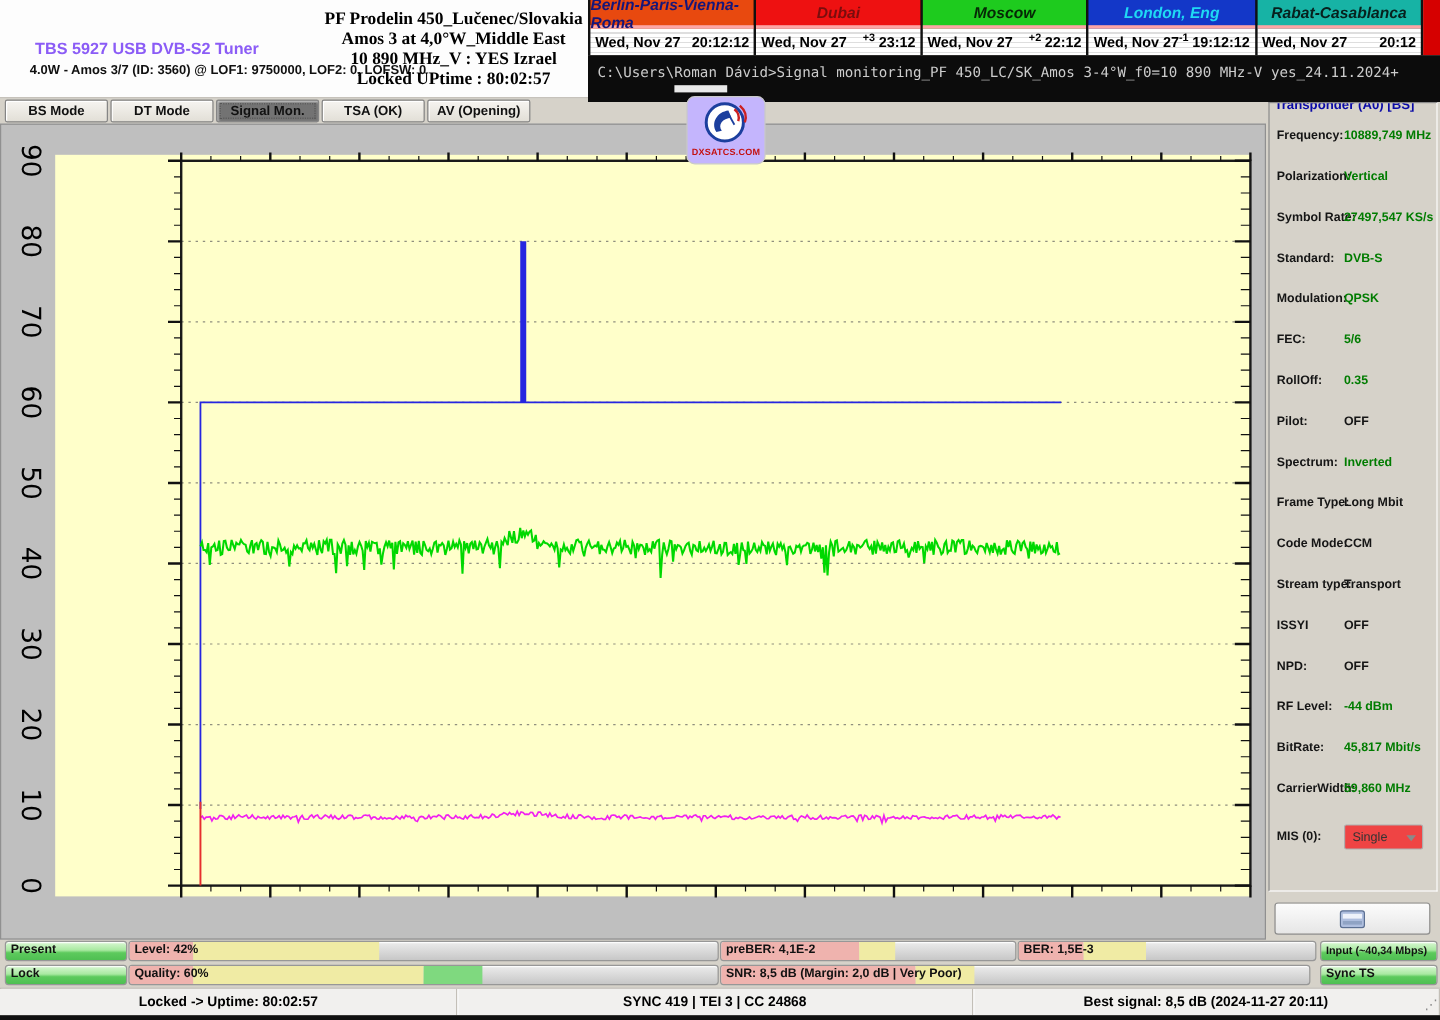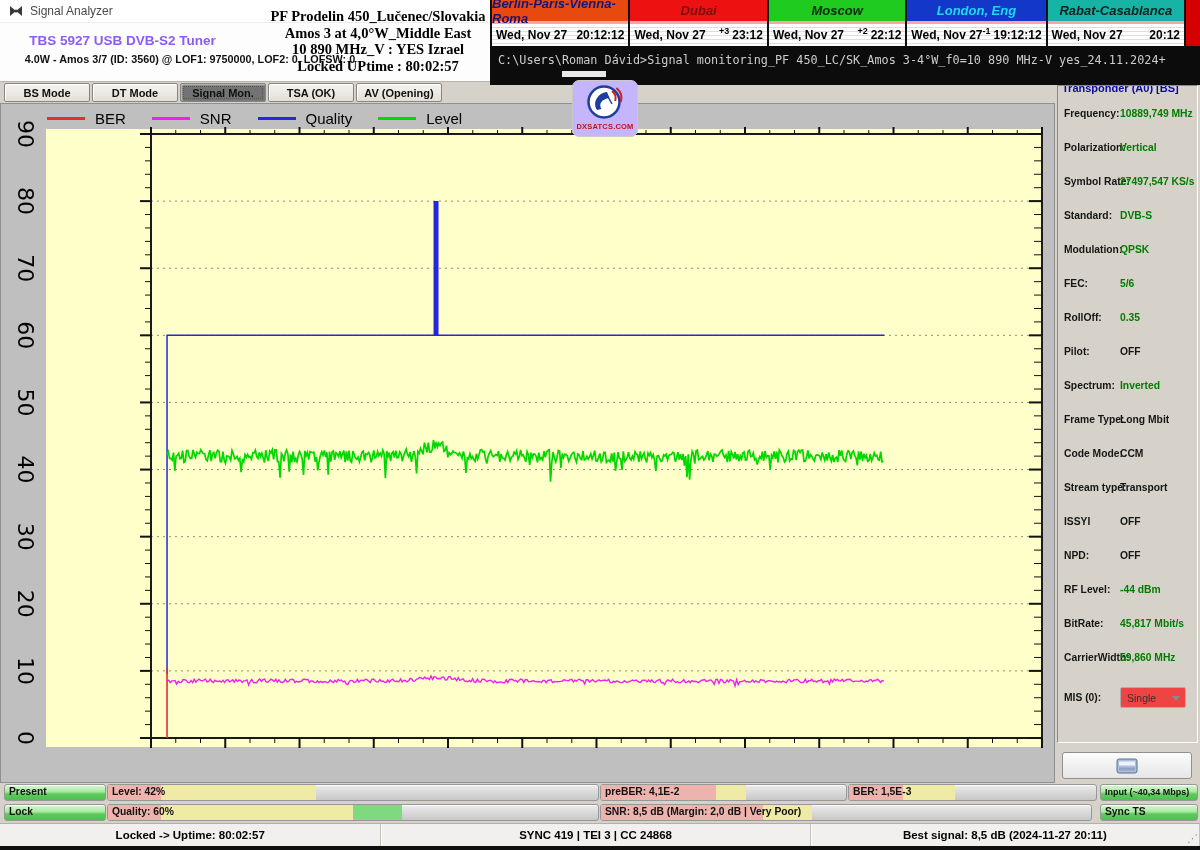--- a/index.html
+++ b/index.html
@@ -102,30 +102,20 @@
   .sb-sec:last-child{border-right:none;box-shadow:none;}
   .grip{position:absolute;right:2px;bottom:3px;font-size:11px;color:#8a8a8a;line-height:10px;}
   .black-strip{position:absolute;left:0;top:846px;width:1200px;height:4px;background:#101010;}
 </style>
 </head>
 <body>
 
 <div id="app">
 
   <div class="white-head">
-    <div class="titlebar">
-      <span style="display:inline-flex;">
-        <svg width="14" height="14" viewBox="0 0 14 14">
-          <path d="M1 2 L7 7 L1 12 Z" fill="#3a3a3a"></path>
-          <path d="M13 2 L7 7 L13 12 Z" fill="#3a3a3a"></path>
-          <circle cx="7" cy="7" r="1.5" fill="#3a3a3a"></circle>
-        </svg>
-      </span>
-      <span class="title-text">Signal Analyzer</span>
-    </div>
     <div class="tuner-name">TBS 5927 USB DVB-S2 Tuner</div>
     <div class="tuner-details">4.0W - Amos 3/7 (ID: 3560) @ LOF1: 9750000, LOF2: 0, LOFSW: 0</div>
     <div class="serif-head">
       <div>PF Prodelin 450_Lučenec/Slovakia</div>
       <div>Amos 3 at 4,0°W_Middle East</div>
       <div>10 890 MHz_V : YES Izrael</div>
       <div>Locked UPtime : 80:02:57</div>
     </div>
   </div>
 
@@ -180,38 +170,20 @@
 
   <div class="tabbar">
       <button class="tab-btn">BS Mode</button>
       <button class="tab-btn">DT Mode</button>
       <button class="tab-btn active">Signal Mon.</button>
       <button class="tab-btn">TSA (OK)</button>
       <button class="tab-btn">AV (Opening)</button>
     </div>
 
   <div class="chart-region">
-    <div class="legend">
-        <span class="legend-item">
-          <span class="sw" style="background: rgb(230, 46, 46);"></span>
-          <span>BER</span>
-        </span>
-        <span class="legend-item">
-          <span class="sw" style="background: rgb(240, 32, 240);"></span>
-          <span>SNR</span>
-        </span>
-        <span class="legend-item">
-          <span class="sw" style="background: rgb(38, 38, 224);"></span>
-          <span>Quality</span>
-        </span>
-        <span class="legend-item">
-          <span class="sw" style="background: rgb(0, 216, 0);"></span>
-          <span>Level</span>
-        </span>
-      </div>
     <svg class="plot" width="1053" height="678">
         <rect x="45" y="25" width="996" height="618" fill="#ffffca"></rect>
         <line x1="150" y1="566.8888888888889" x2="1041" y2="566.8888888888889" stroke="#8f8f7e" stroke-width="1" stroke-dasharray="2 4"></line>
         <line x1="150" y1="499.77777777777777" x2="1041" y2="499.77777777777777" stroke="#8f8f7e" stroke-width="1" stroke-dasharray="2 4"></line>
         <line x1="150" y1="432.66666666666663" x2="1041" y2="432.66666666666663" stroke="#8f8f7e" stroke-width="1" stroke-dasharray="2 4"></line>
         <line x1="150" y1="365.55555555555554" x2="1041" y2="365.55555555555554" stroke="#8f8f7e" stroke-width="1" stroke-dasharray="2 4"></line>
         <line x1="150" y1="298.44444444444446" x2="1041" y2="298.44444444444446" stroke="#8f8f7e" stroke-width="1" stroke-dasharray="2 4"></line>
         <line x1="150" y1="231.33333333333331" x2="1041" y2="231.33333333333331" stroke="#8f8f7e" stroke-width="1" stroke-dasharray="2 4"></line>
         <line x1="150" y1="164.22222222222223" x2="1041" y2="164.22222222222223" stroke="#8f8f7e" stroke-width="1" stroke-dasharray="2 4"></line>
         <line x1="150" y1="97.11111111111109" x2="1041" y2="97.11111111111109" stroke="#8f8f7e" stroke-width="1" stroke-dasharray="2 4"></line>

